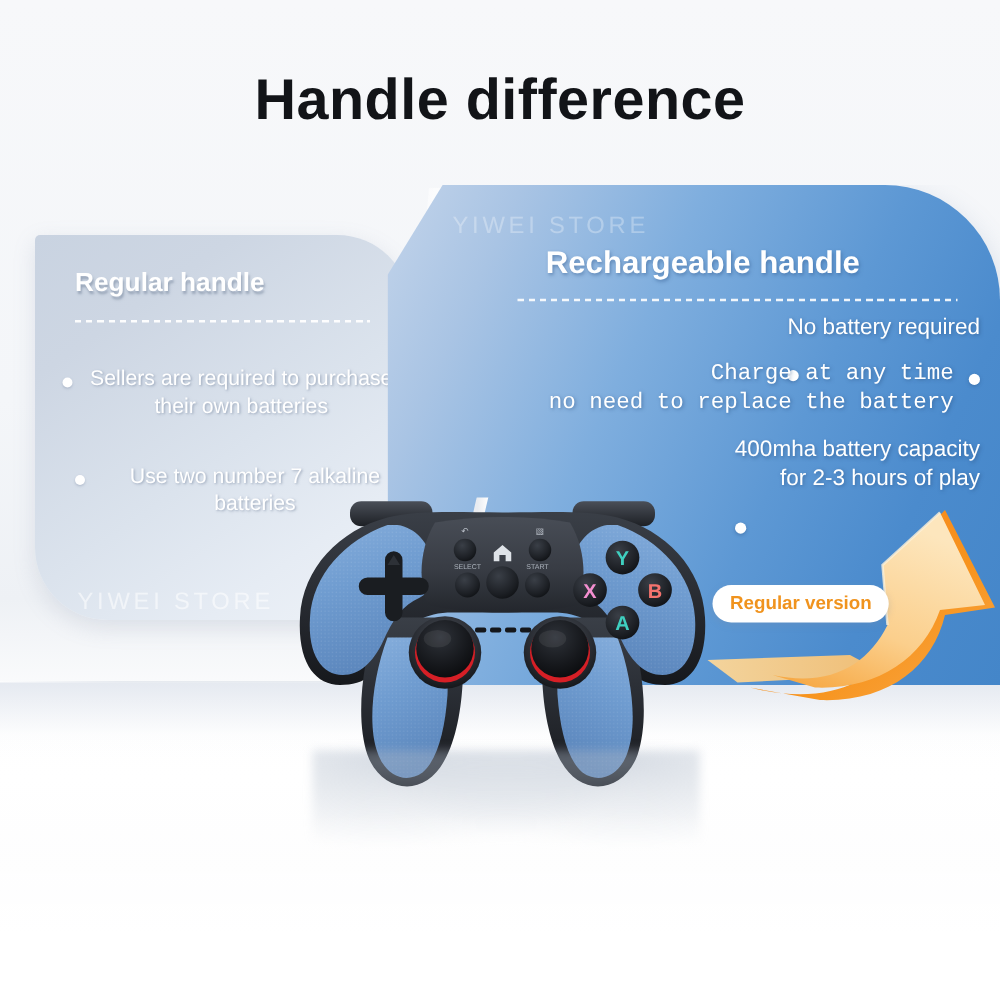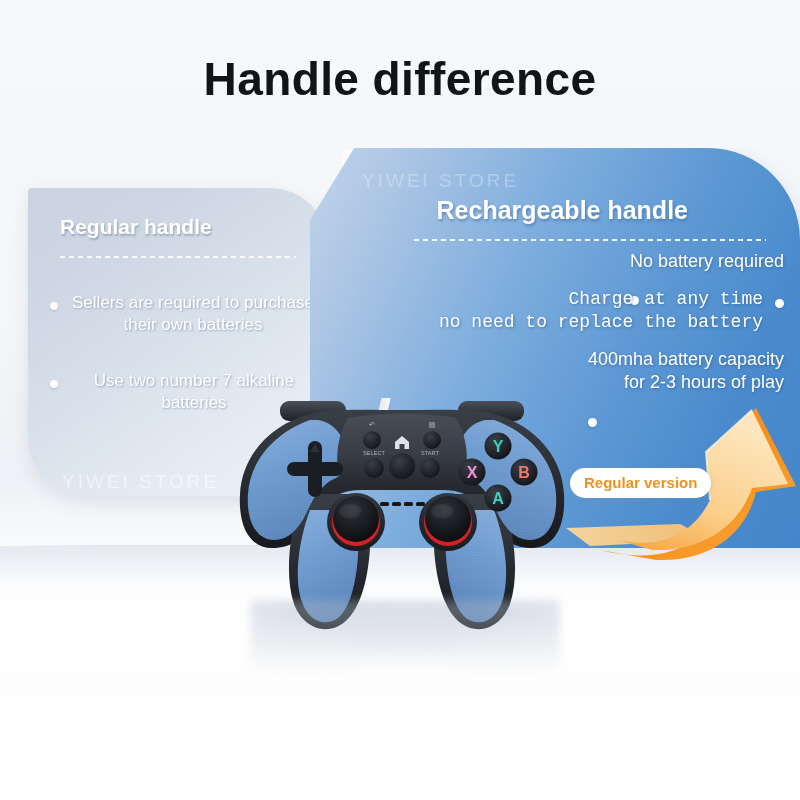--- a/index.html
+++ b/index.html
@@ -61,21 +61,21 @@
   .bul-left{position:absolute;display:flex;align-items:flex-start;gap:10px;text-align:center;}
   .bul-left .dot{
     flex:0 0 auto;width:8px;height:8px;border-radius:50%;
     background:#ffffff;margin-top:10px;box-shadow:0 1px 2px rgba(120,135,160,.4);
   }
   .bul-left .txt{
     font-size:17px;line-height:1.28;color:#ffffff;font-weight:500;
     text-shadow:1px 1px 2px rgba(115,130,155,.6);
   }
   .bl1{left:22px;top:104px;width:268px;}
-  .bl2{left:22px;top:182px;width:268px;gap:12px;}
+  .bl2{left:32px;top:182px;width:268px;gap:12px;}
 
   
   .wedge{
     position:absolute;left:318px;top:150px;width:70px;height:300px;
     background:linear-gradient(100deg,rgba(255,255,255,.0) 0%,rgba(255,255,255,.95) 40%,rgba(255,255,255,.95) 60%,rgba(255,255,255,0) 100%);
     clip-path:polygon(36% 0%,68% 0%,26% 100%,0% 100%);
     filter:blur(.4px);
   }
 
   

